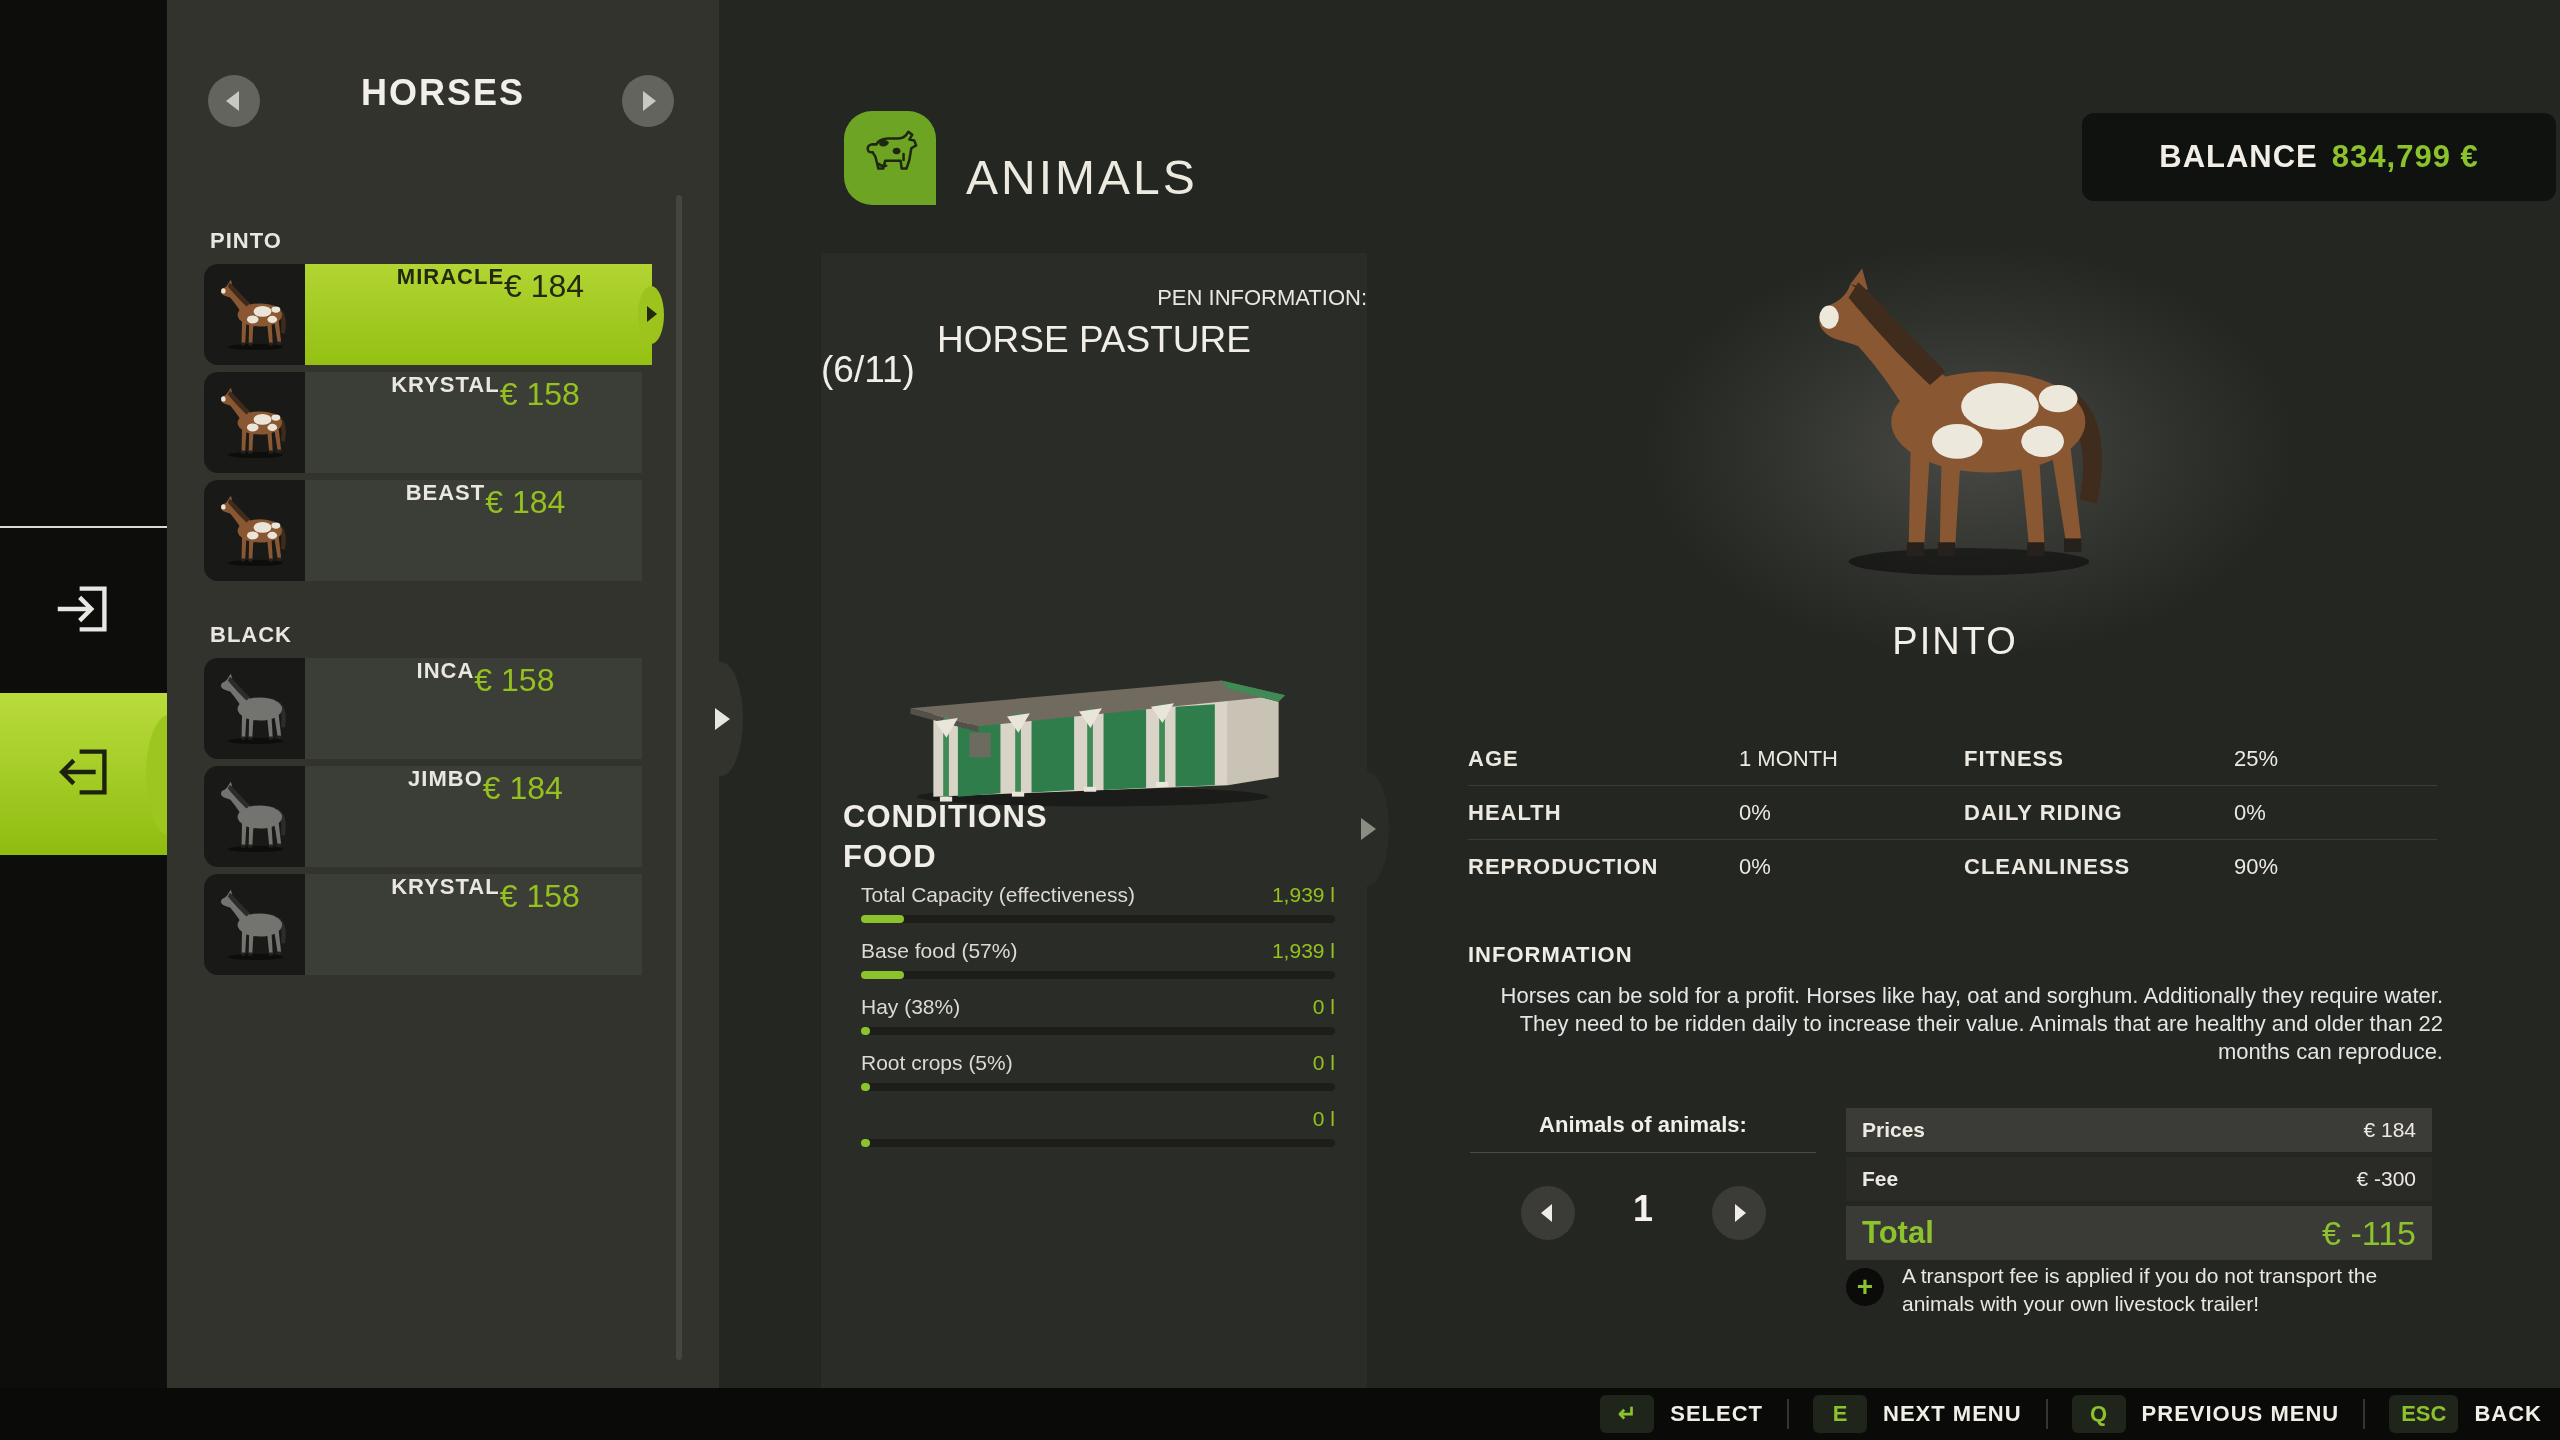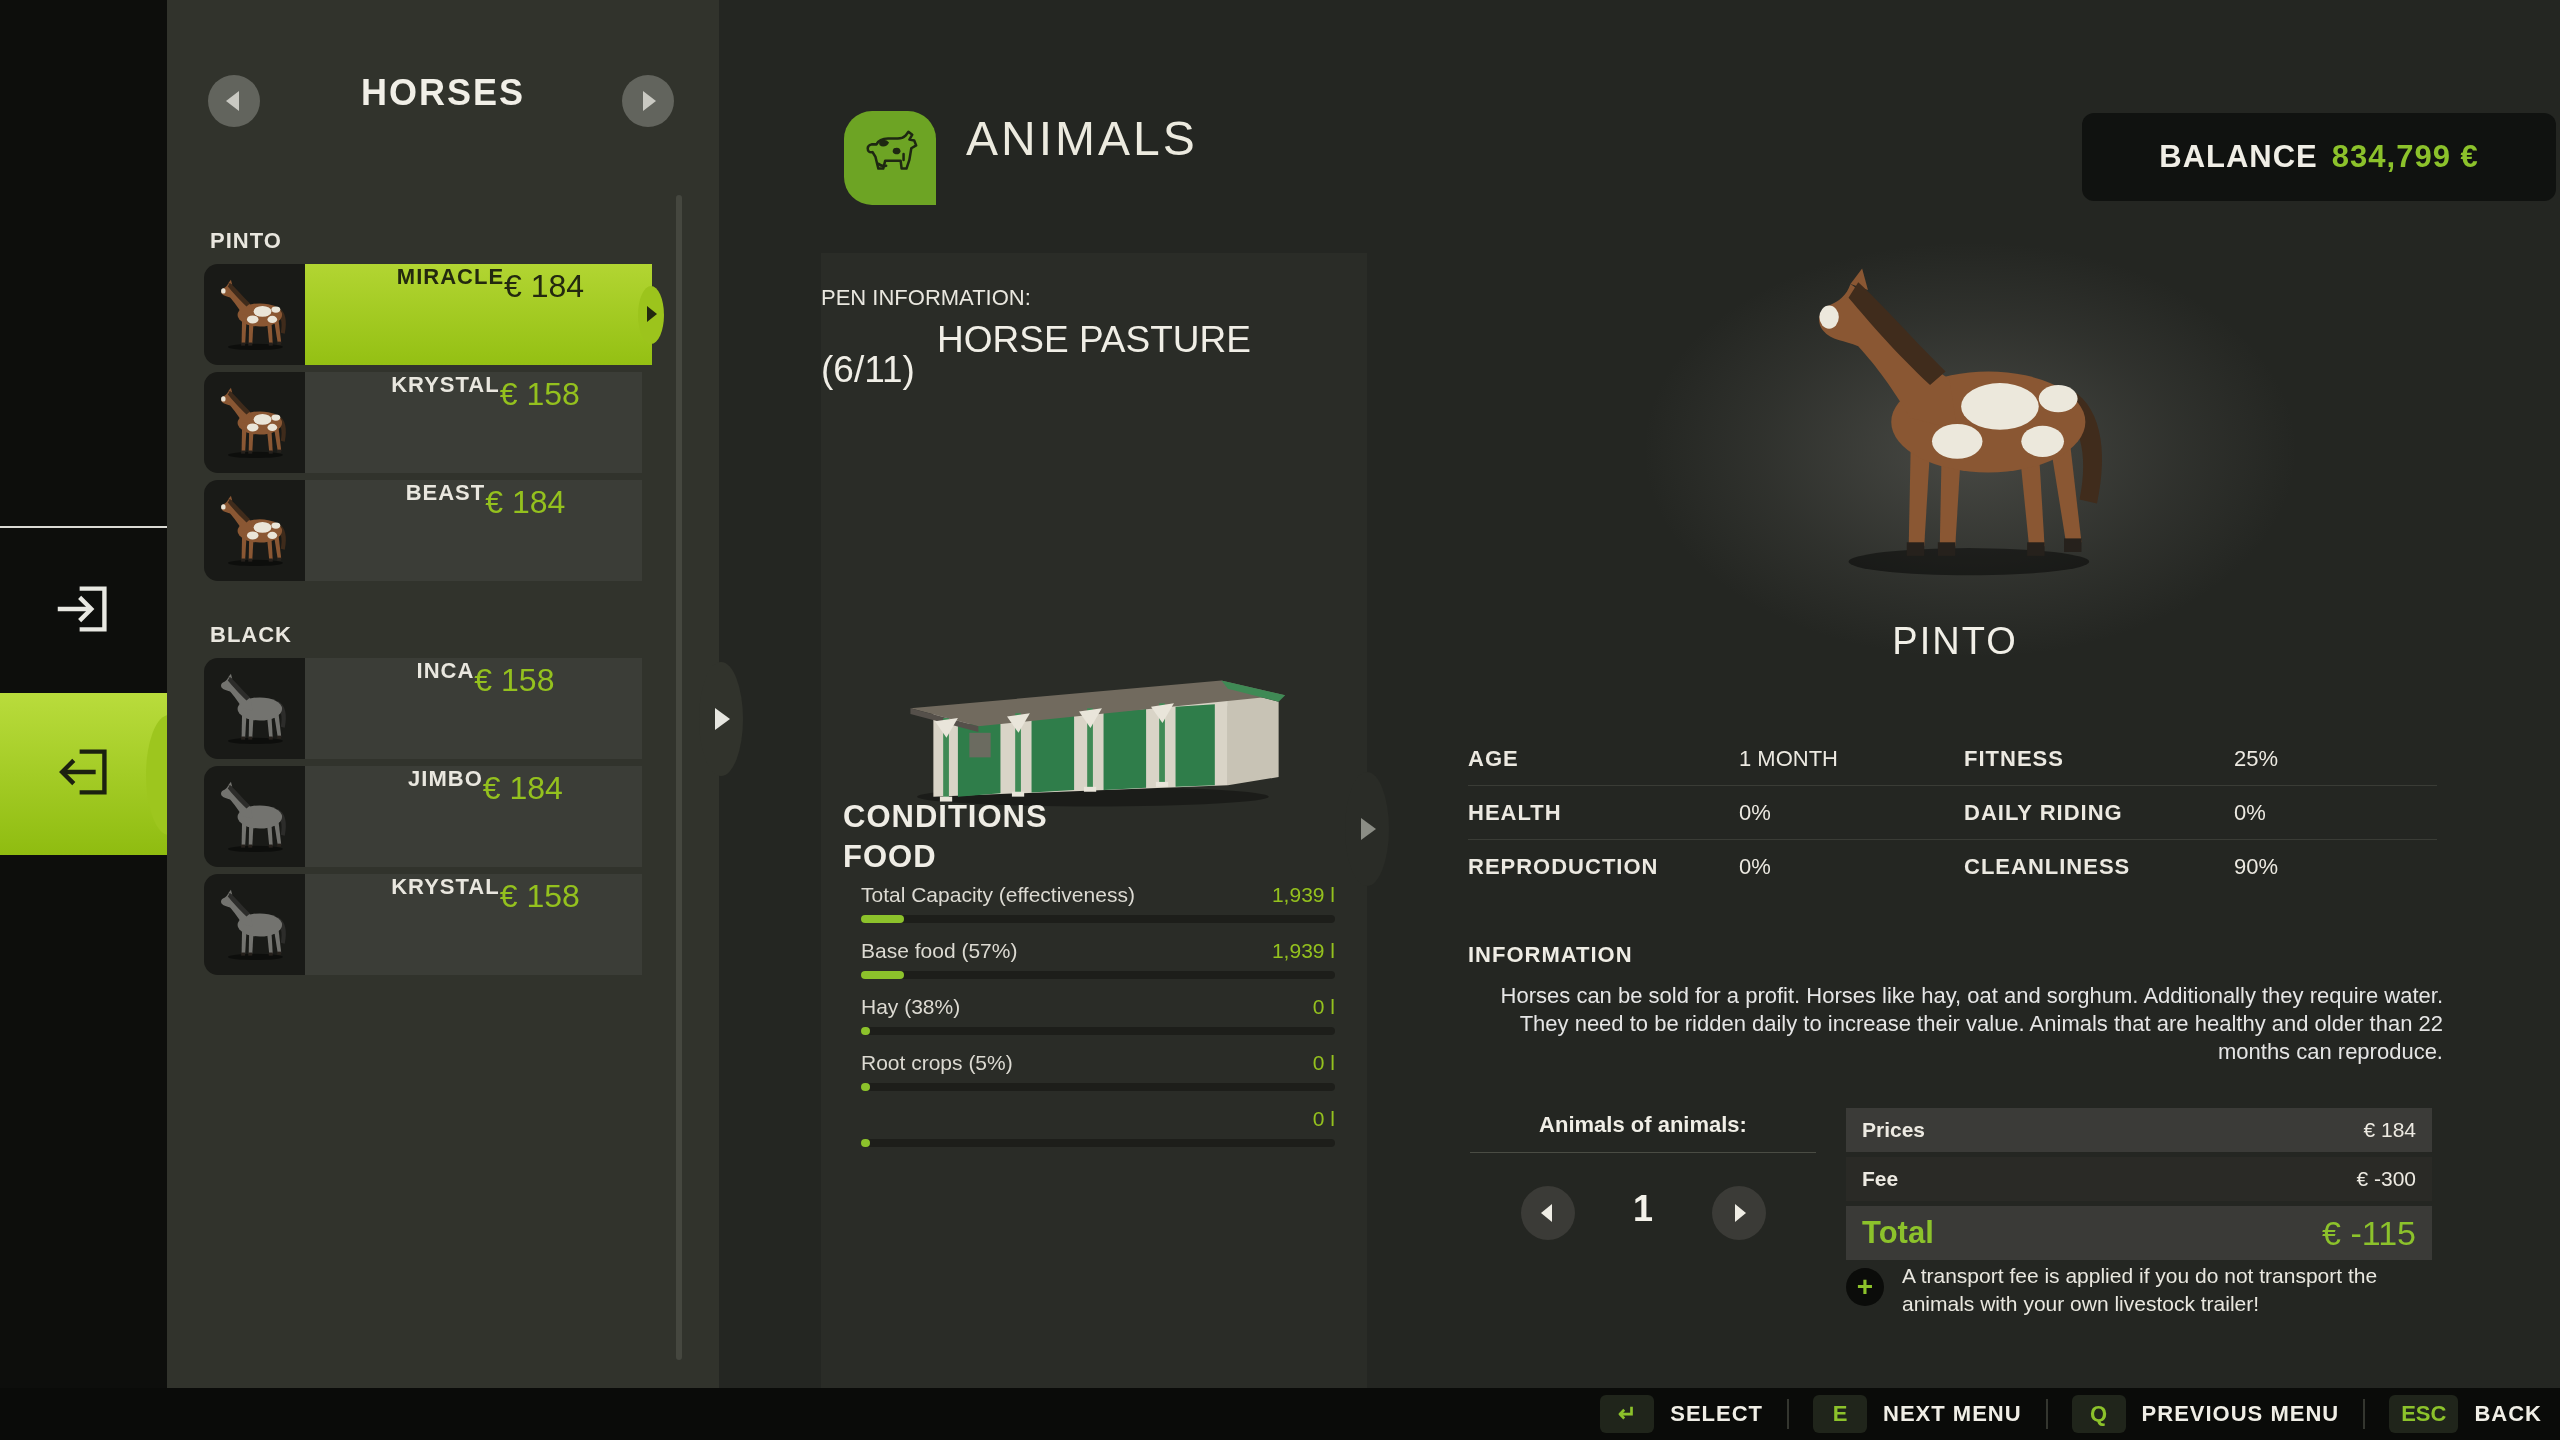--- a/index.html
+++ b/index.html
@@ -48,33 +48,33 @@
   .h-item.selected .h-price{color:#23290f;}
   .sel-bump{position:absolute;right:-12px;top:22px;width:26px;height:58px;border-radius:50%;background:#9cc41c;}
   .sel-bump .tri{position:absolute;left:9px;top:20px;width:0;height:0;
     border-top:8px solid transparent;border-bottom:8px solid transparent;border-left:10px solid #23290f;}
 
   .side-bump{left:699px;top:662px;width:44px;height:114px;border-radius:50%;background:#31332c;cursor:pointer;}
   .side-bump .tri{position:absolute;left:16px;top:46px;width:0;height:0;
     border-top:11px solid transparent;border-bottom:11px solid transparent;border-left:15px solid #e6e6e0;}
 
   
-  .app-head{left:844px;top:111px;height:94px;display:flex;align-items:flex-start;}
+  .app-head{left:844px;top:111px;height:94px;display:flex;align-items:flex-end;}
   .head-plate{width:92px;height:94px;background:#6da424;border-radius:28px 28px 0 28px;
     display:flex;align-items:center;justify-content:center;}
   .head-title{color:#eceadf;font-size:48px;letter-spacing:3px;margin-left:30px;}
 
   .balance-box{left:2082px;top:113px;width:474px;height:88px;background:#101210;border-radius:12px;
     display:flex;align-items:center;justify-content:center;gap:14px;}
   .balance-label{color:#f0eee6;font-size:31px;font-weight:700;letter-spacing:1px;}
   .balance-value{color:#8cc22b;font-size:31px;font-weight:700;letter-spacing:1px;}
 
   
   .center-panel{left:821px;top:253px;width:546px;height:1135px;background:#2a2c27;}
-  .pen-label{position:absolute;left:0;top:32px;width:100%;text-align:left;color:#e9e7df;font-size:22px;}
+  .pen-label{position:absolute;left:0;top:32px;width:100%;text-align:right;color:#e9e7df;font-size:22px;}
   .pen-name{position:absolute;left:0;top:66px;width:100%;text-align:center;color:#f0eee6;font-size:37px;}
   .pen-count{position:absolute;left:0;top:96px;width:100%;text-align:left;color:#f0eee6;font-size:37px;}
   .barn-wrap{position:absolute;left:66px;top:380px;width:420px;height:180px;}
   .cond-title{position:absolute;left:22px;top:546px;color:#efede5;font-size:31px;font-weight:700;letter-spacing:1px;}
   .food-title{position:absolute;left:22px;top:586px;color:#efede5;font-size:31px;font-weight:700;letter-spacing:1px;}
   .food-rows{position:absolute;left:40px;top:628px;width:474px;}
   .f-row{height:56px;position:relative;}
   .f-lab{position:absolute;left:0;top:2px;color:#dcdad2;font-size:21px;}
   .f-val{position:absolute;right:0;top:2px;color:#94c11e;font-size:21px;}
   .f-bar{position:absolute;left:0;top:34px;width:100%;height:8px;background:#1d1e1a;border-radius:4px;}

